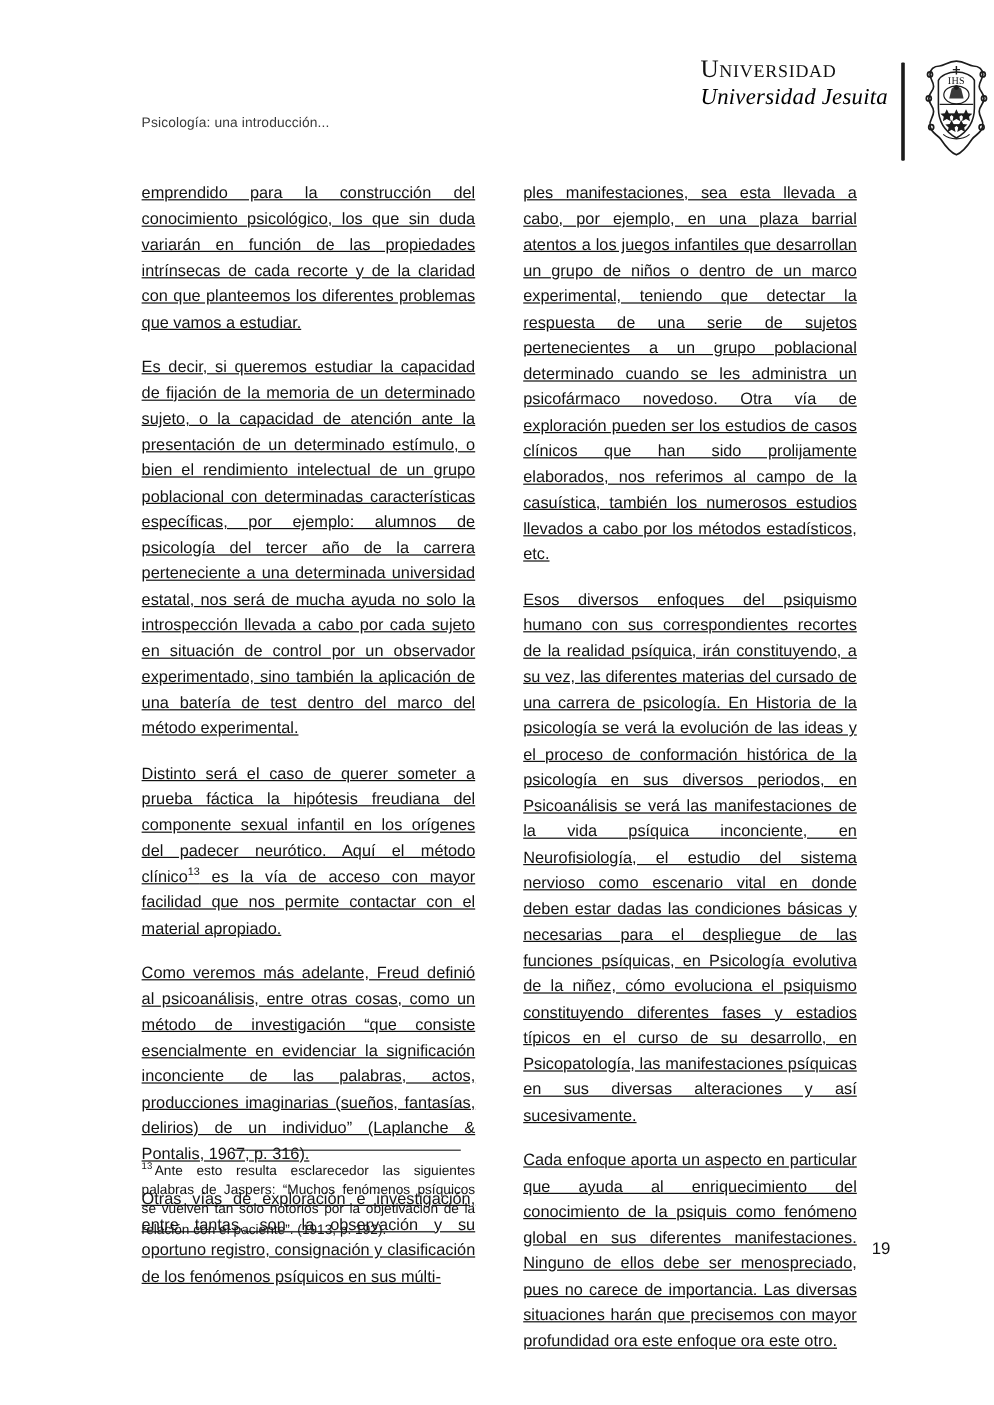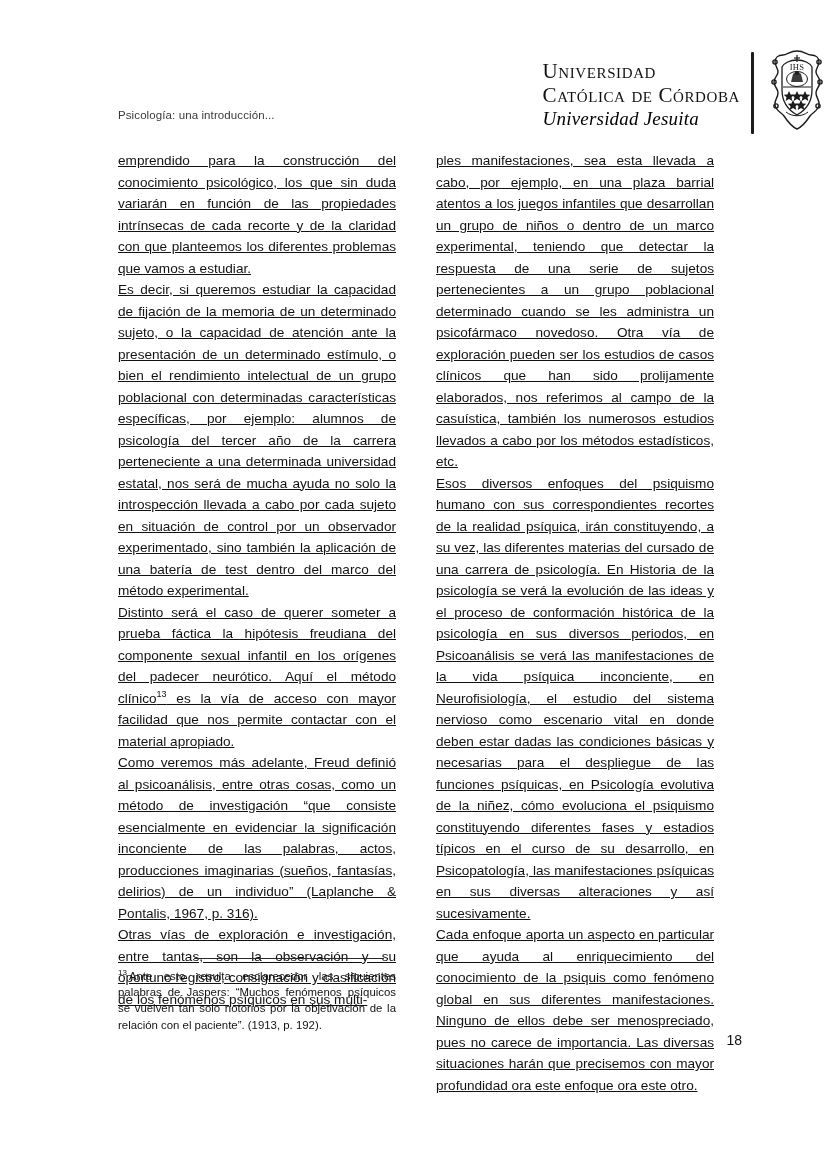--- a/index.html
+++ b/index.html
@@ -33,39 +33,38 @@
 
   .running-head {
     position: absolute;
     left: 118px;
     top: 51px;
     font-family: "Liberation Sans", sans-serif;
     font-size: 11.5px;
     color: #3a3a3a;
     letter-spacing: 0.1px;
     white-space: nowrap;
-    margin-top: 12px;
   }
 
   .brand-block {
     position: absolute;
     right: 88px;
     top: 0px;
     text-align: left;
     line-height: 1.08;
   }
   .brand-line1, .brand-line2 {
     font-family: "Liberation Serif", serif;
     font-size: 21px;
     font-variant: small-caps;
     letter-spacing: 0.6px;
     color: #111111;
     white-space: nowrap;
   }
-  .brand-line1 { margin-top: 14px; }
+  .brand-line1 { margin-top: 0; }
   .brand-line2 { margin-top: 1px; }
   .brand-sub {
     font-family: "Liberation Serif", serif;
     font-style: italic;
     font-size: 19px;
     color: #000000;
     margin-top: 3px;
     letter-spacing: 0.2px;
     white-space: nowrap;
   }
@@ -108,21 +107,21 @@
     margin: 0;
     font-family: "Liberation Sans", sans-serif;
     font-size: 13.6px;
     line-height: 21.5px;
     text-align: justify;
     text-justify: inter-word;
     color: #121212;
     hyphens: manual;
     text-decoration: underline;
   }
-  .col p + p { margin-top: 0px; }
+  .col p + p { margin-top: 16px; }
 
   sup.fn {
     font-size: 9px;
     vertical-align: super;
     line-height: 0;
   }
 
   
   .footnote-area {
     position: absolute;
@@ -165,21 +164,20 @@
 <body>
 
 <div class="page">
 
   <div class="page-header">
 
     <div class="running-head">Psicología: una introducción...</div>
 
     <div class="brand-block">
       <div class="brand-line1">Universidad</div>
-      <div class="brand-line2">Católica de Córdoba</div>
       <div class="brand-sub">Universidad Jesuita</div>
     </div>
 
     <div class="brand-divider"></div>
 
     <div class="crest">
       <svg viewBox="0 0 62 88" width="62" height="88" aria-hidden="true">
         <g fill="none" stroke="#1c1c1c" stroke-width="1.4">
 
           <path d="M31 5
@@ -259,15 +257,15 @@
       <p>Esos diversos enfoques del psiquismo humano con sus correspondientes recortes de la realidad psíquica, irán constituyendo, a su vez, las diferentes materias del cursado de una carrera de psicología. En Historia de la psicología se verá la evolución de las ideas y el proceso de conformación histórica de la psicología en sus diversos periodos, en Psicoanálisis se verá las manifestaciones de la vida psíquica inconciente, en Neurofisiología, el estudio del sistema nervioso como escenario vital en donde deben estar dadas las condiciones básicas y necesarias para el despliegue de las funciones psíquicas, en Psicología evolutiva de la niñez, cómo evoluciona el psiquismo constituyendo diferentes fases y estadios típicos en el curso de su desarrollo, en Psicopatología, las manifestaciones psíquicas en sus diversas alteraciones y así sucesivamente.</p>
       <p>Cada enfoque aporta un aspecto en particular que ayuda al enriquecimiento del conocimiento de la psiquis como fenómeno global en sus diferentes manifestaciones. Ninguno de ellos debe ser menospreciado, pues no carece de importancia. Las diversas situaciones harán que precisemos con mayor profundidad ora este enfoque ora este otro.</p>
     </div>
   </div>
 
   <div class="footnote-area">
     <div class="footnote-rule"></div>
     <p class="footnote-text"><sup>13</sup><span>Ante esto resulta esclarecedor las siguientes palabras de Jaspers: “Muchos fenómenos psíquicos se vuelven tan solo notorios por la objetivación de la relación con el paciente”. (1913, p. 192).</span></p>
   </div>
 
-  <div class="page-number">18</div>
+  <div class="page-number">19</div>
 
 </div>
 
 </body></html>

